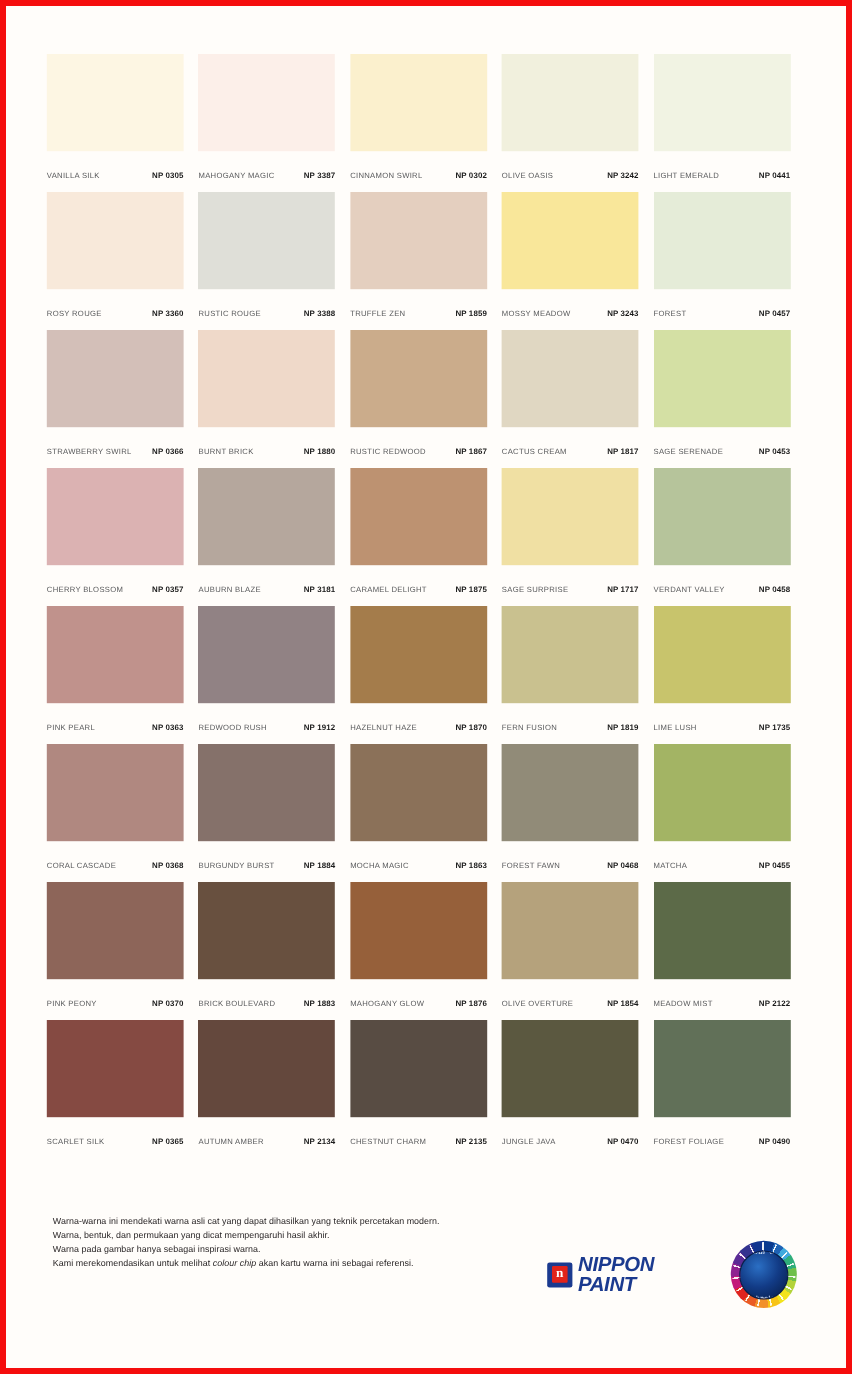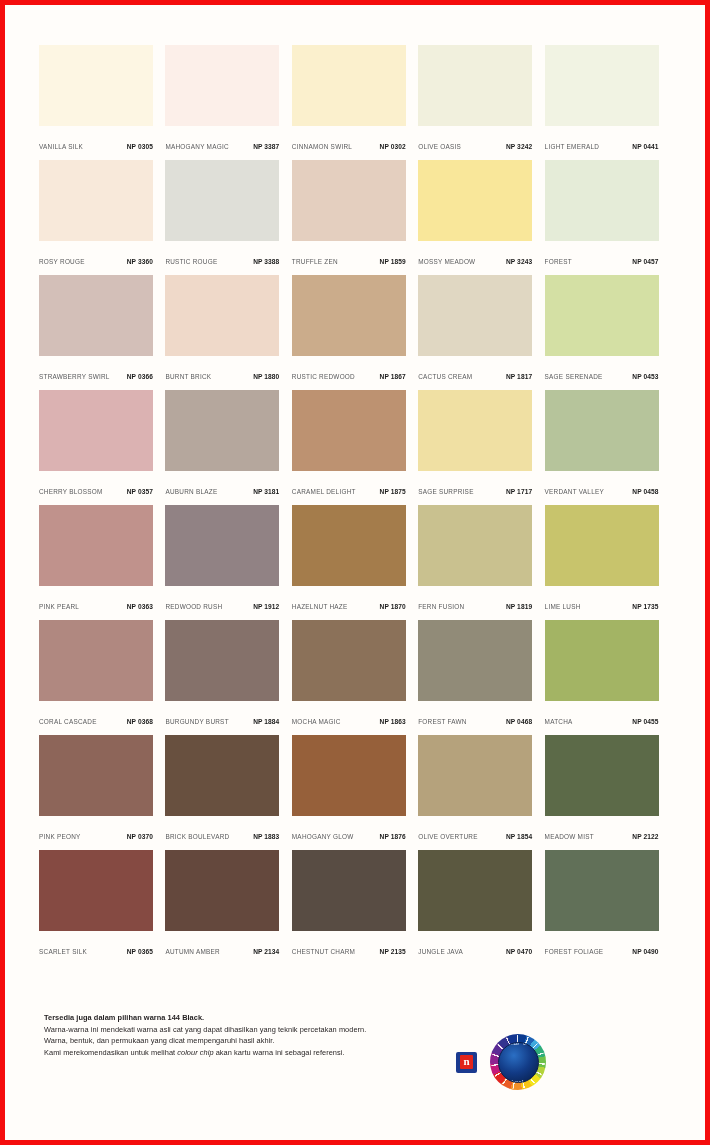--- a/index.html
+++ b/index.html
@@ -532,31 +532,32 @@
         <div class="chip" style="background: rgb(97, 112, 88);"></div>
         <div class="caption">
           <span class="cname">FOREST FOLIAGE</span>
           <span class="ccode">NP 0490</span>
         </div>
       </div>
     </div>
 
   <div class="footer">
     <div class="foot-text" id="footer-text">
-        <div class="foot-line bold">Tersedia juga dalam pilihan warna 144 Black.</div>
         <div class="foot-line">Warna-warna ini mendekati warna asli cat yang dapat dihasilkan yang teknik percetakan modern.</div>
         <div class="foot-line">Warna, bentuk, dan permukaan yang dicat mempengaruhi hasil akhir.</div>
+        <div class="foot-line">Warna pada gambar hanya sebagai inspirasi warna.</div>
         <div class="foot-line"><span>Kami merekomendasikan untuk melihat </span><span class="ital">colour chip</span><span> akan kartu warna ini sebagai referensi.</span></div>
       </div>
 
     <div class="brand">
       <div class="np-logo">
         <span class="np-mark">
           <span class="np-mark-inner"></span>
         </span>
+        <span class="np-word">NIPPON PAINT</span>
       </div>
       <div class="cc-badge">
         <div class="cc-core">
           <span class="cc-t1">Colour Care</span>
           <span class="cc-t2">Technology</span>
         </div>
       </div>
     </div>
   </div>
 </div>

